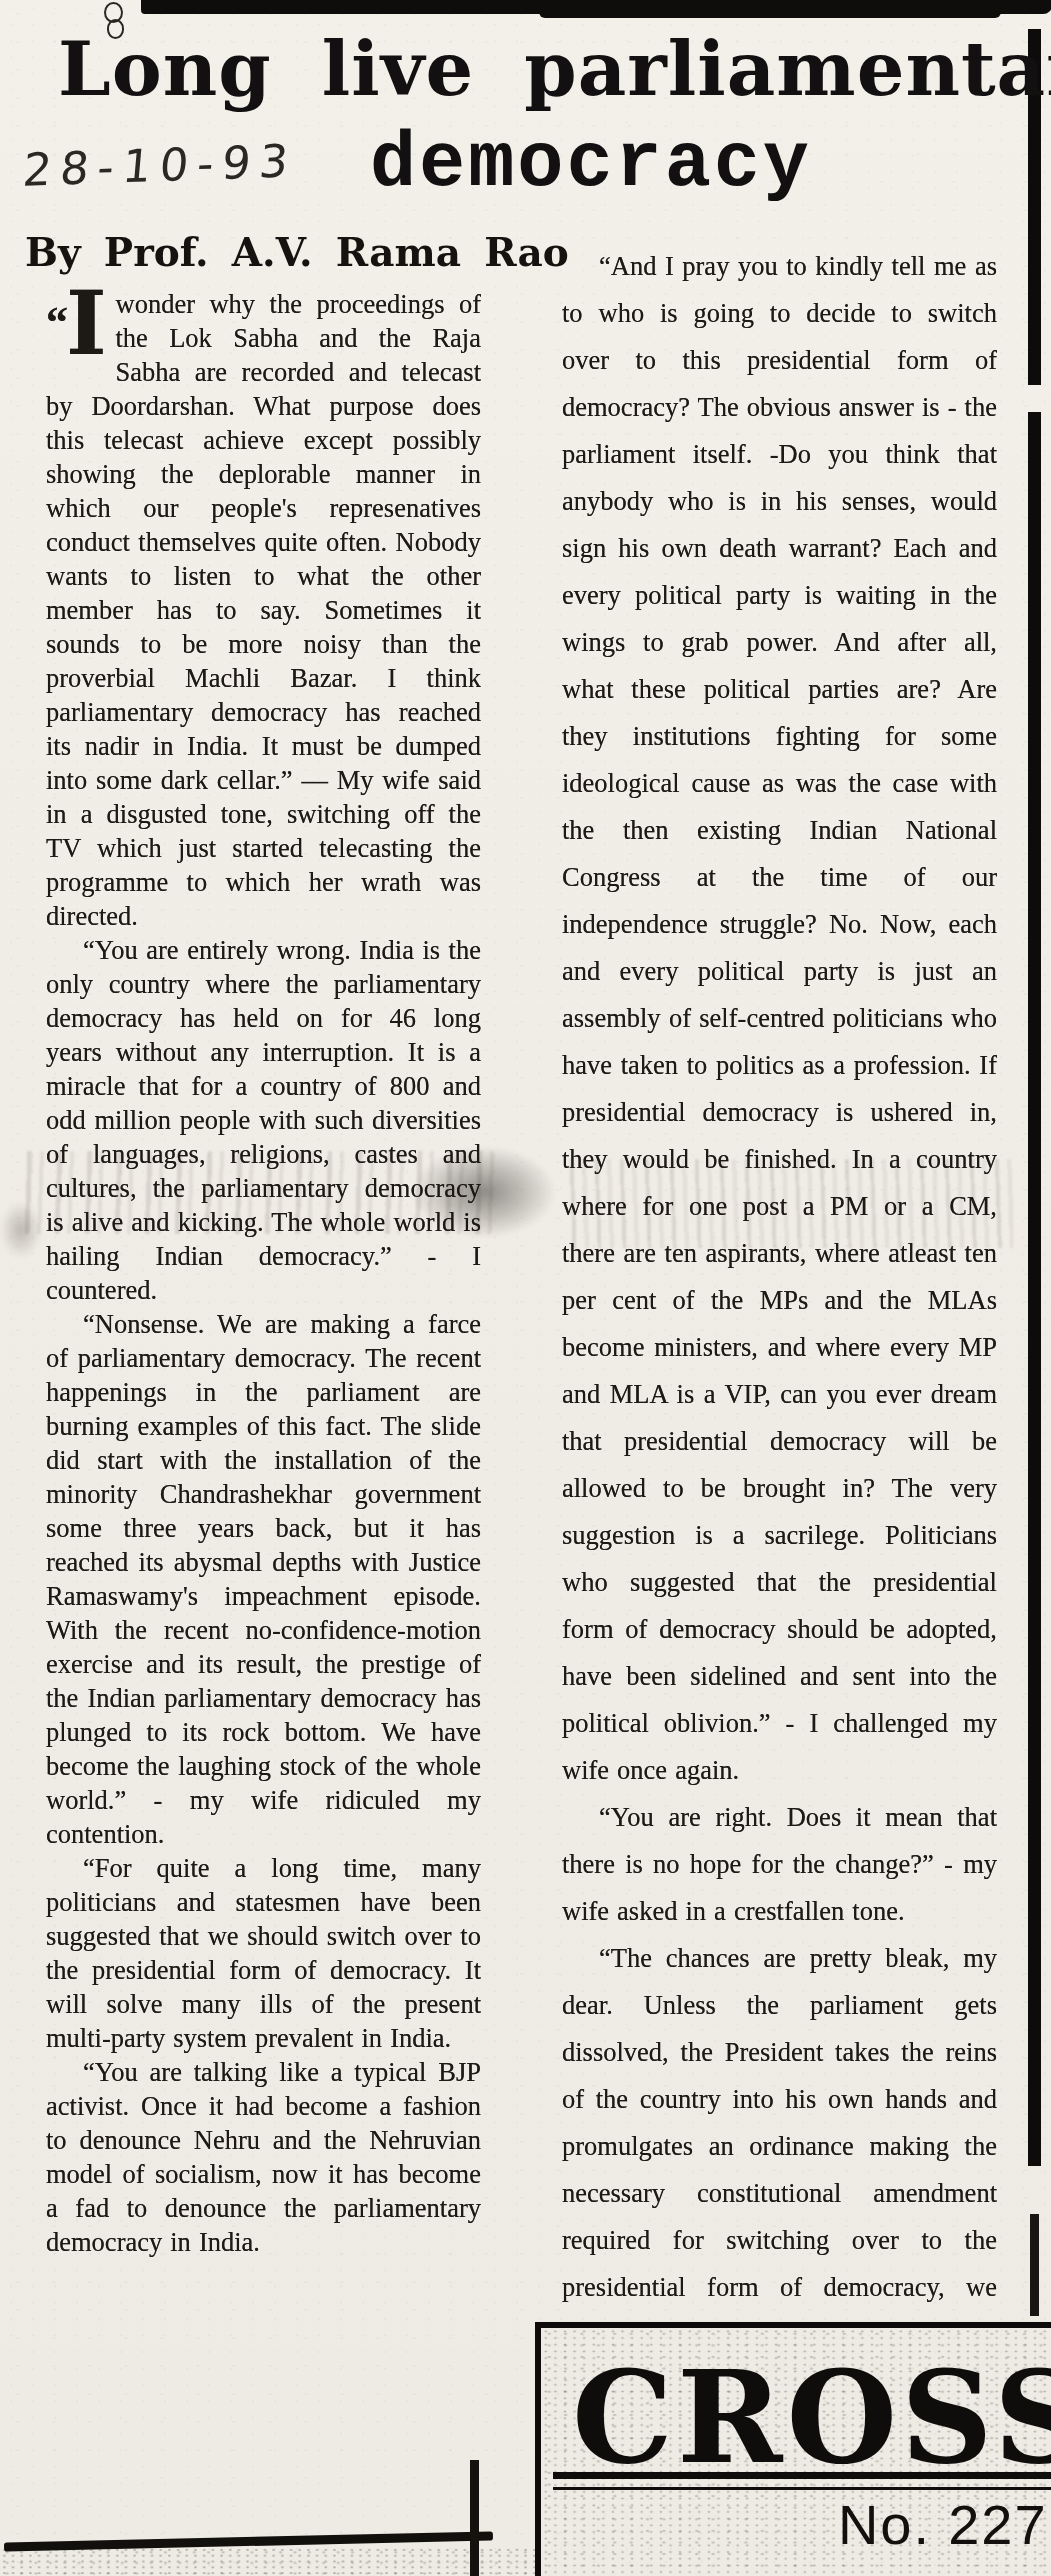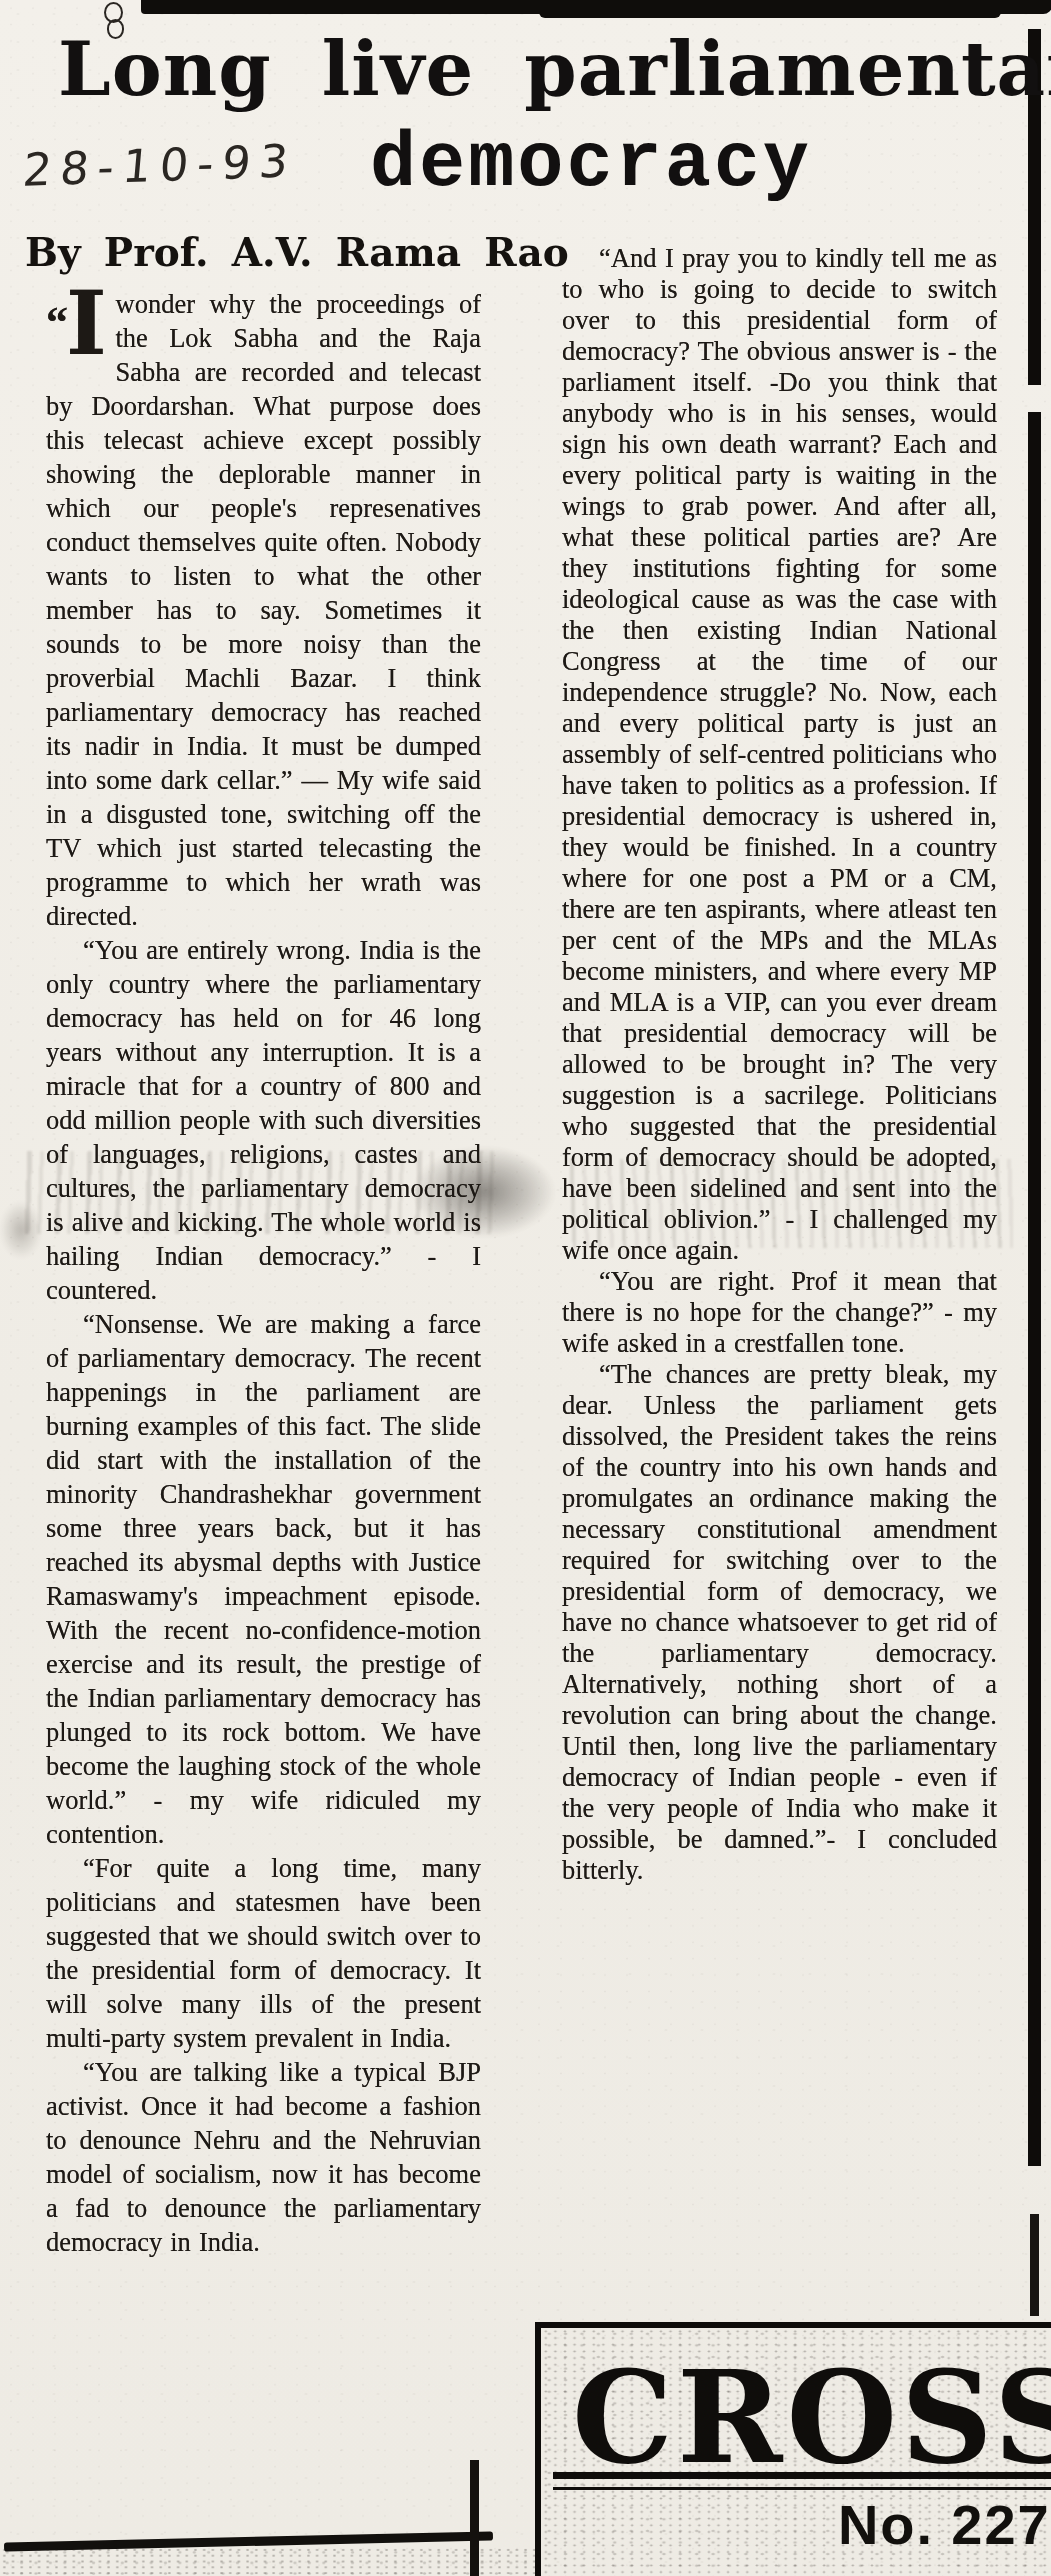--- a/index.html
+++ b/index.html
@@ -26,21 +26,21 @@
   #stray-ink .c{border:2.9px solid #2a26220; border:2.9px solid #2a2622; border-radius:50%; width:15.4px;height:17.3px;}
   #stray-ink .c+.c{margin-top:-3.9px;margin-left:2.9px;width:13.5px;height:15.4px;}
   
   #title1{left:58px;top:25px;font-family:"DejaVu Serif",serif;font-weight:bold;font-size:75px;letter-spacing:1px;word-spacing:23px;white-space:nowrap;color:#121010;}
   #title2{left:370px;top:121px;font-family:Liberation Mono, monospace;font-weight:bold;font-size:77px;letter-spacing:2.9px;color:#121010;}
   #hand-date{left:23px;top:139px;font-family:"DejaVu Sans",sans-serif;font-size:45px;letter-spacing:8.7px;color:#2b2723;transform:rotate(-2deg) skewX(-7deg);white-space:nowrap;}
   #byline{left:25px;top:229px;font-family:"DejaVu Serif",serif;font-weight:bold;font-size:39px;word-spacing:9.6px;white-space:nowrap;color:#15120f;text-align:center;}
   
   .col{width:435px;font-size:26.5px;line-height:34px;text-align:justify;word-spacing:1.4px;overflow:hidden;color:#1d1915;text-shadow:0 0 0.5px rgba(25,20,15,.7);}
   #col1{left:46px;top:287px;height:2247px;}
-  #col2{left:562px;top:243px;height:2072px;line-height:31px;}
+  #col2{left:562px;top:243px;height:2072px;line-height:47px;}
   .article-p{margin:0;text-indent:37px;}
   .article-p.first{text-indent:0;}
   .dc-wrap{float:left;padding:3.9px 8.7px 0 0;}
   .oq{font-size:44px;font-weight:bold;line-height:1;vertical-align:17.3px;letter-spacing:-1.9px;}
   .dc{font-family:"DejaVu Serif",serif;font-size:87px;line-height:65px;font-weight:bold;}
   
   .smudge{pointer-events:none;}
   #stain-col1{left:13.5px;top:1151px;width:481px;height:83px;opacity:.8;filter:blur(1px);
     background:repeating-linear-gradient(92deg, transparent 0 13.5px, rgba(48,40,32,.16) 13.5px 18.3px, transparent 18.3px 26px, rgba(48,40,32,.1) 26px 30px);}
   #stain-blob{left:412px;top:1146px;width:144px;height:92px;filter:blur(1.9px);opacity:.75;
@@ -52,21 +52,21 @@
     background:radial-gradient(rgba(30,25,20,.5) 1px, transparent 1.6px), radial-gradient(rgba(30,25,20,.35) 1px, transparent 2.1px);
     background-size:8.7px 5.8px,14.4px 10.6px;}
   
   #cw-box{left:535px;top:2322px;width:616px;height:318px;border:6.7px solid #0e0c0a;
     background:
       radial-gradient(rgba(35,29,24,.28) 1px, transparent 1.7px),
       radial-gradient(rgba(35,29,24,.2) 1px, transparent 2.3px);
     background-size:9.6px 6.7px,16.4px 11.6px;}
   #cw-title{left:31px;top:15.4px;font-family:"DejaVu Serif",serif;font-weight:bold;font-size:127px;letter-spacing:3.9px;white-space:nowrap;color:#0f0d0b;}
   #cw-underline{left:11.6px;top:144px;width:963px;height:7.7px;border-top:7.7px solid #0f0d0b;border-bottom:3.9px solid #0f0d0b;}
-  #cw-num{left:297px;top:164px;font-family:"Liberation Sans",sans-serif;font-weight:bold;font-size:56px;letter-spacing:1.9px;white-space:nowrap;color:#12100d;}
+  #cw-num{left:297px;top:164px;font-family:"Liberation Sans",sans-serif;font-weight:normal;font-size:56px;letter-spacing:1.9px;white-space:nowrap;color:#12100d;}
 </style>
 </head>
 <body>
 
 <div id="page">
 
   <div class="abs" id="top-rule"></div>
   <div class="abs" id="top-rule2"></div>
   <div class="abs vrule" id="vrule-a"></div>
   <div class="abs vrule" id="vrule-b"></div>
@@ -83,21 +83,21 @@
 
   <div class="abs col" id="col1">
       <p class="article-p first"><span class="dc-wrap"><span class="oq">“</span><span class="dc">I</span></span>wonder why the proceedings of the Lok Sabha and the Raja Sabha are recorded and telecast by Doordarshan. What purpose does this telecast achieve except possibly showing the deplorable manner in which our people's represenatives conduct themselves quite often. Nobody wants to listen to what the other member has to say. Sometimes it sounds to be more noisy than the proverbial Machli Bazar. I think parliamentary democracy has reached its nadir in India. It must be dumped into some dark cellar.” — My wife said in a disgusted tone, switching off the TV which just started telecasting the programme to which her wrath was directed.</p>
       <p class="article-p">“You are entirely wrong. India is the only country where the parliamentary democracy has held on for 46 long years without any interruption. It is a miracle that for a country of 800 and odd million people with such diversities of languages, religions, castes and cultures, the parliamentary democracy is alive and kicking. The whole world is hailing Indian democracy.” - I countered.</p>
       <p class="article-p">“Nonsense. We are making a farce of parliamentary democracy. The recent happenings in the parliament are burning examples of this fact. The slide did start with the installation of the minority Chandrashekhar government some three years back, but it has reached its abysmal depths with Justice Ramaswamy's impeachment episode. With the recent no-confidence-motion exercise and its result, the prestige of the Indian parliamentary democracy has plunged to its rock bottom. We have become the laughing stock of the whole world.” - my wife ridiculed my contention.</p>
       <p class="article-p">“For quite a long time, many politicians and statesmen have been suggested that we should switch over to the presidential form of democracy. It will solve many ills of the present multi-party system prevalent in India.</p>
       <p class="article-p">“You are talking like a typical BJP activist. Once it had become a fashion to denounce Nehru and the Nehruvian model of socialism, now it has become a fad to denounce the parliamentary democracy in India.</p>
     </div>
   <div class="abs col" id="col2">
       <p class="article-p">“And I pray you to kindly tell me as to who is going to decide to switch over to this presidential form of democracy? The obvious answer is - the parliament itself. -Do you think that anybody who is in his senses, would sign his own death warrant? Each and every political party is waiting in the wings to grab power. And after all, what these political parties are? Are they institutions fighting for some ideological cause as was the case with the then existing Indian National Congress at the time of our independence struggle? No. Now, each and every political party is just an assembly of self-centred politicians who have taken to politics as a profession. If presidential democracy is ushered in, they would be finished. In a country where for one post a PM or a CM, there are ten aspirants, where atleast ten per cent of the MPs and the MLAs become ministers, and where every MP and MLA is a VIP, can you ever dream that presidential democracy will be allowed to be brought in? The very suggestion is a sacrilege. Politicians who suggested that the presidential form of democracy should be adopted, have been sidelined and sent into the political oblivion.” - I challenged my wife once again.</p>
-      <p class="article-p">“You are right. Prof it mean that there is no hope for the change?” - my wife asked in a crestfallen tone.</p>
+      <p class="article-p">“You are right. Does it mean that there is no hope for the change?” - my wife asked in a crestfallen tone.</p>
       <p class="article-p">“The chances are pretty bleak, my dear. Unless the parliament gets dissolved, the President takes the reins of the country into his own hands and promulgates an ordinance making the necessary constitutional amendment required for switching over to the presidential form of democracy, we have no chance whatsoever to get rid of the parliamentary democracy. Alternatively, nothing short of a revolution can bring about the change. Until then, long live the parliamentary democracy of Indian people - even if the very people of India who make it possible, be damned.”- I concluded bitterly.</p>
     </div>
 
   <div class="abs smudge" id="stain-col1"></div>
   <div class="abs smudge" id="stain-blob"></div>
   <div class="abs smudge" id="stain-col2"></div>
   <div class="abs smudge" id="stain-left"></div>
   <div class="abs" id="col1-end-rule"></div>
   <div class="abs smudge" id="noise-bottom"></div>
   <div class="abs" id="stray-vline"></div>

